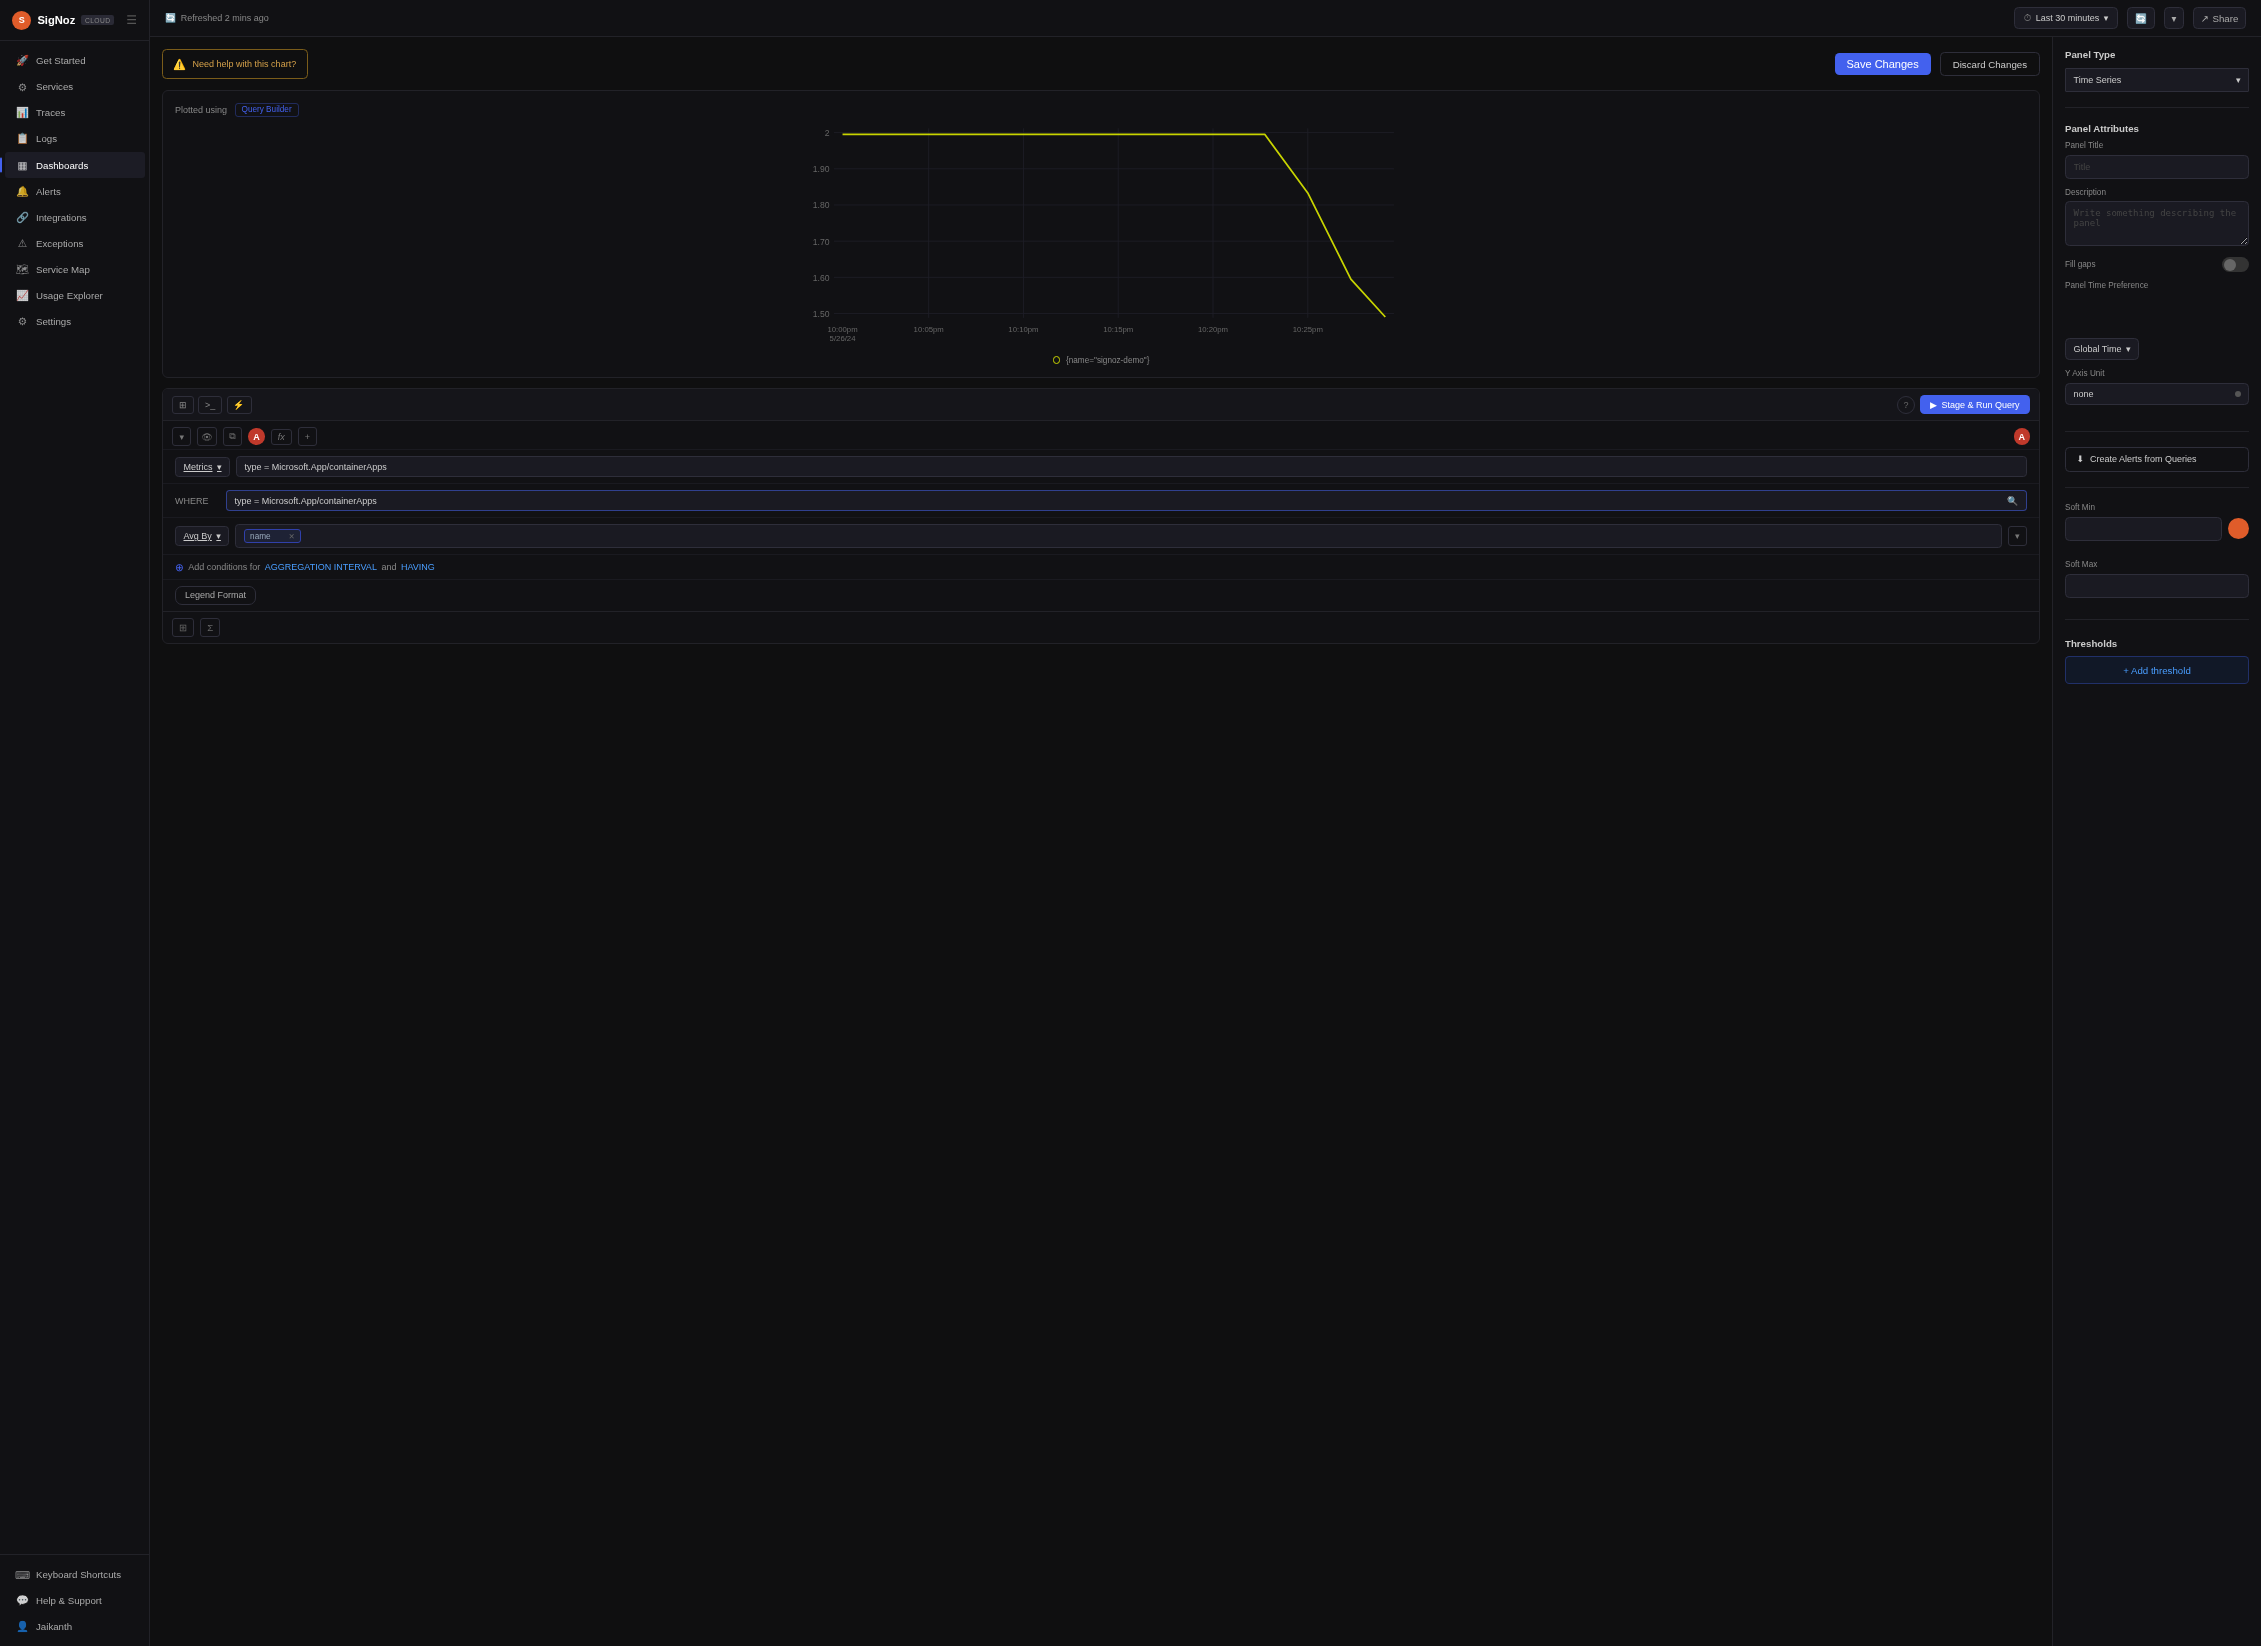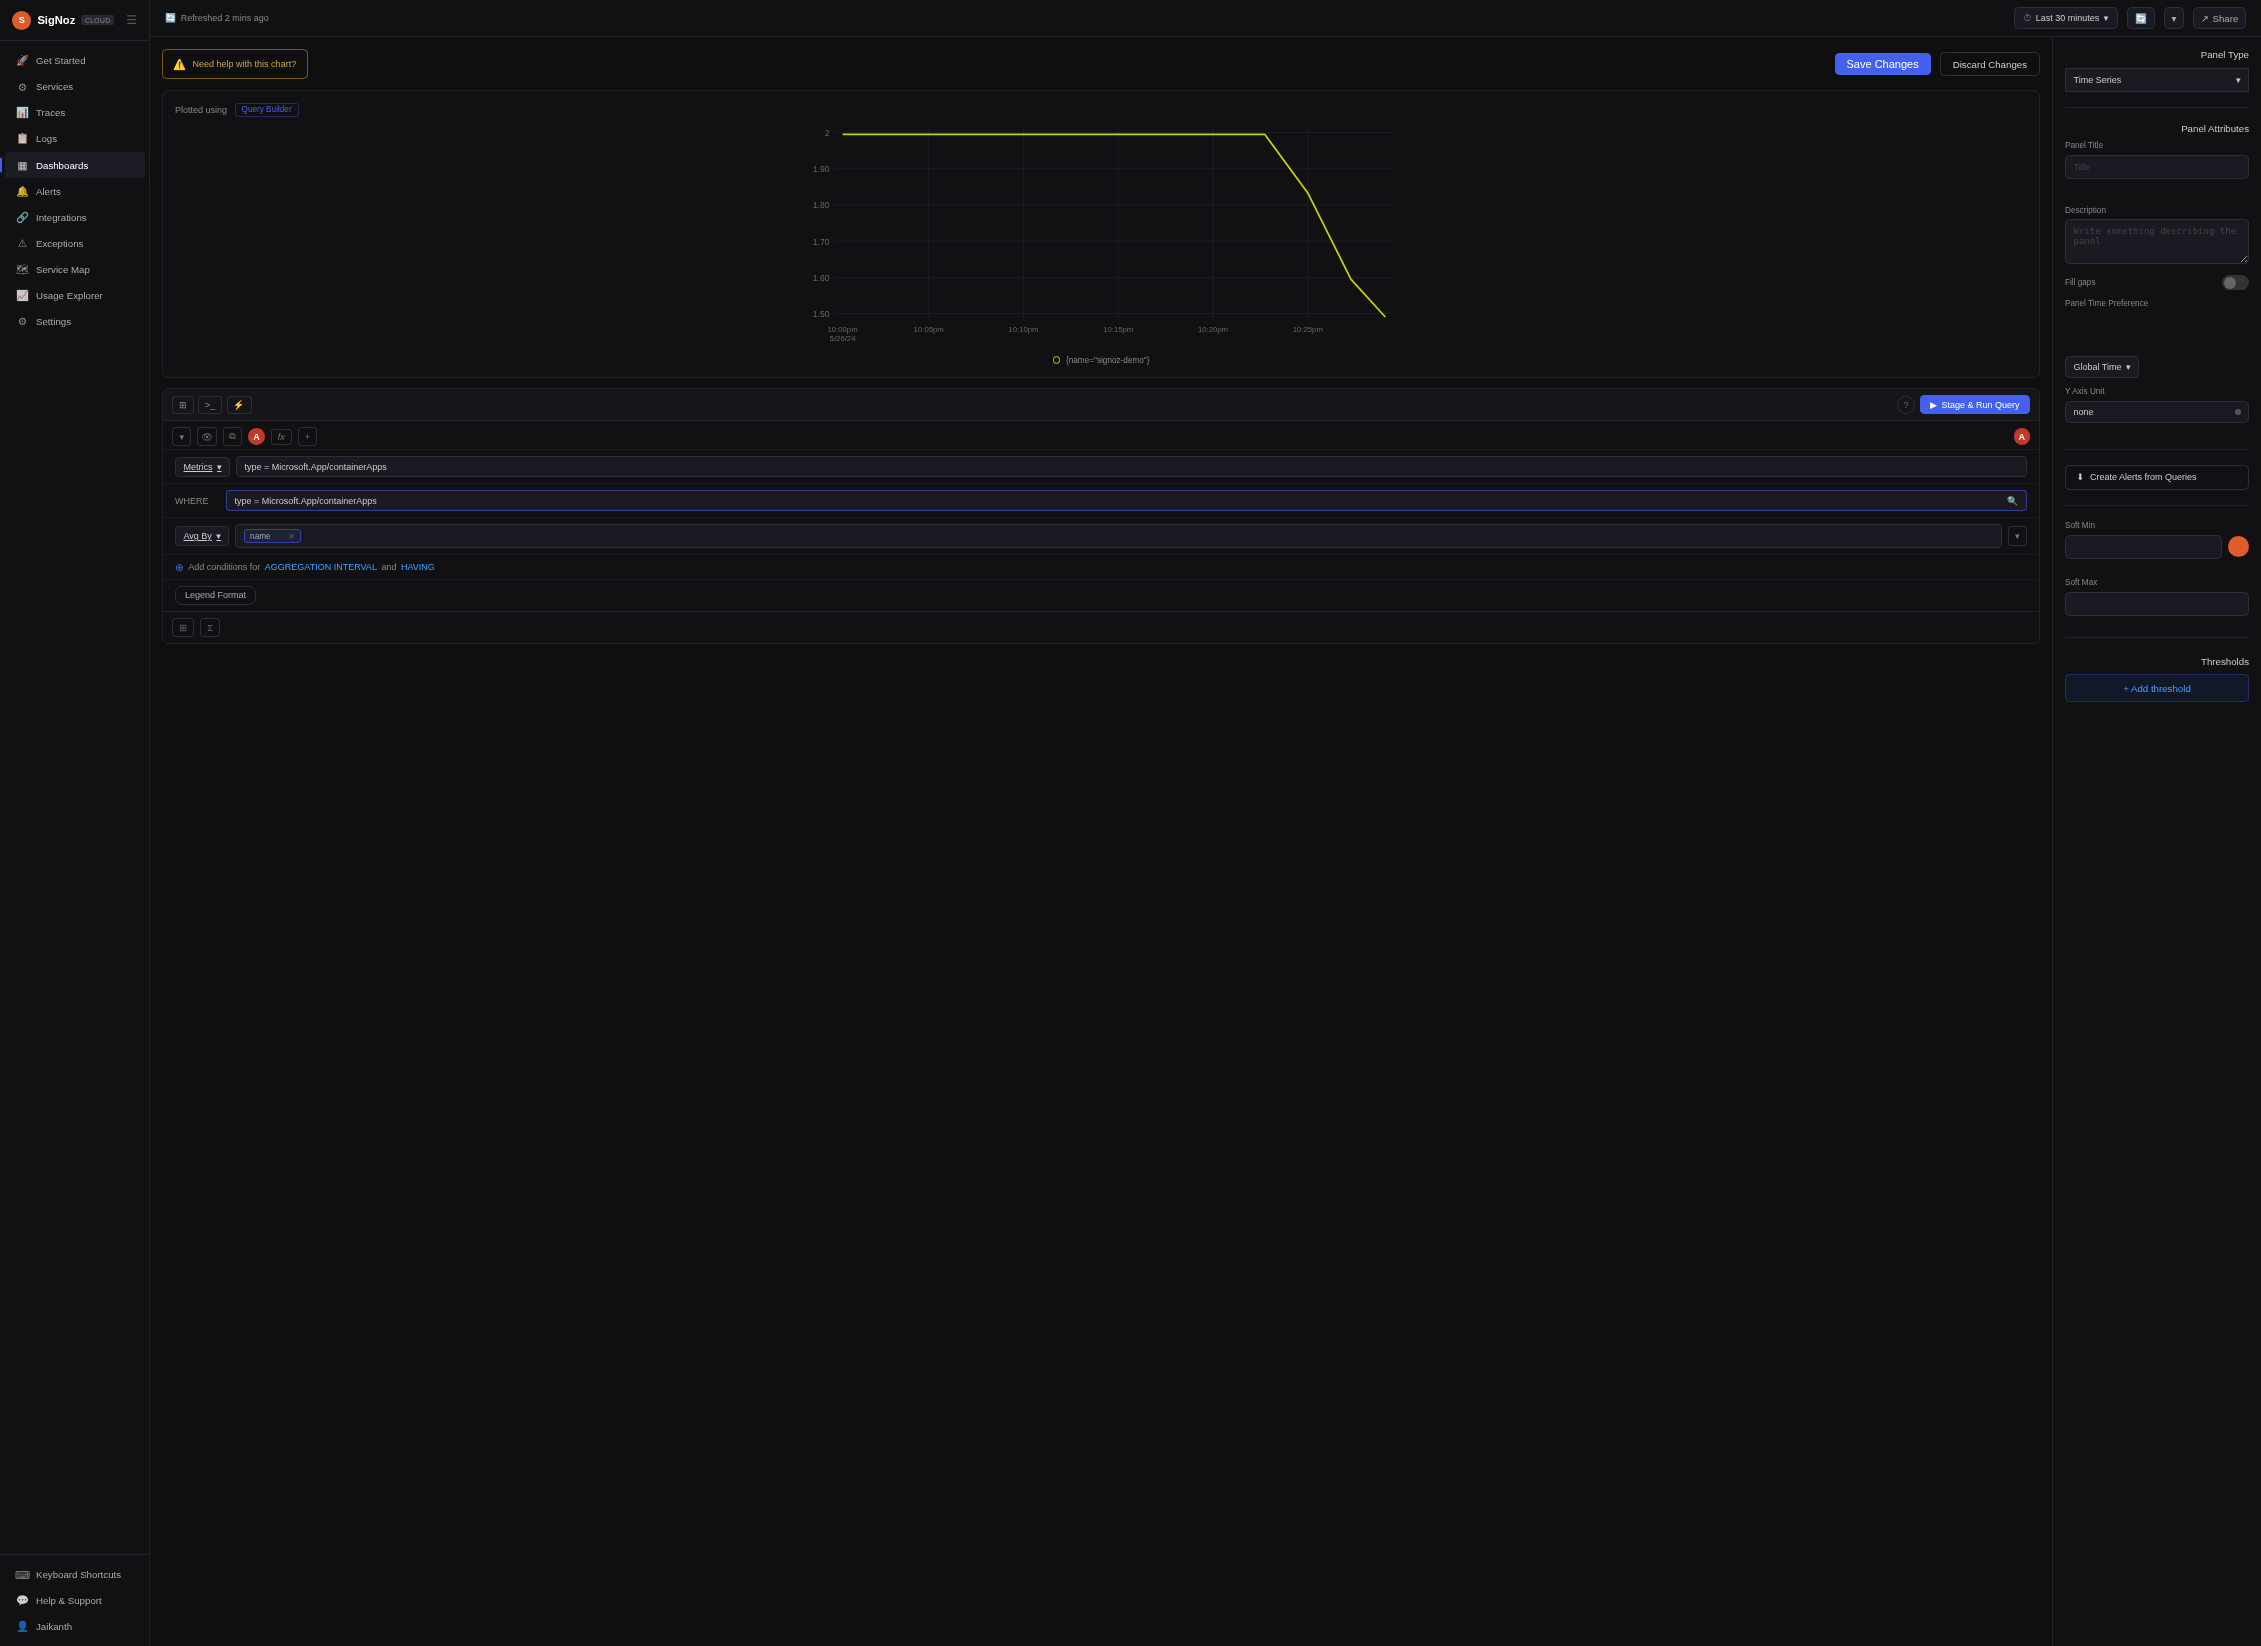--- a/index.html
+++ b/index.html
@@ -421,24 +421,23 @@
       background: #111114;
       border-left: 0.7px solid #222228;
       overflow-y: auto;
       padding: 12px;
       display: flex;
       flex-direction: column;
       gap: 12px;
     }
     .panel-section-title {
       font-size: 9.7px;
-      font-weight: 400;
+      font-weight: 700;
       color: #ccc;
       margin-bottom: 7.5px;
-      text-align: right;
     }
     .panel-label {
       font-size: 8.2px;
       color: #888;
       margin-bottom: 4.5px;
     }
     .panel-select {
       width: 100%;
       background: #1a1a22;
       border: 0.7px solid #2e2e3a;
@@ -828,21 +827,21 @@
           <span>▾</span>
         </div>
       </div>
 
       <hr class="divider">
 
       <div>
         <div class="panel-section-title">Panel Attributes</div>
 
         <div class="panel-label">Panel Title</div>
-        <input class="panel-input" type="text" style="margin-bottom: 27px;" placeholder="Title">
+        <input class="panel-input" type="text" style="margin-bottom: 9px;" placeholder="Title">
 
         <div class="panel-label">Description</div>
         <textarea class="panel-textarea" style="margin-bottom: 9px;" placeholder="Write something describing the  panel"></textarea>
 
         <div style="display:flex; align-items:center; justify-content:space-between; margin-bottom:9px;">
           <span class="panel-label" style="margin-bottom:0;">Fill gaps</span>
           <div class="toggle-switch off"></div>
         </div>
 
         <div class="panel-label">Panel Time Preference</div>

